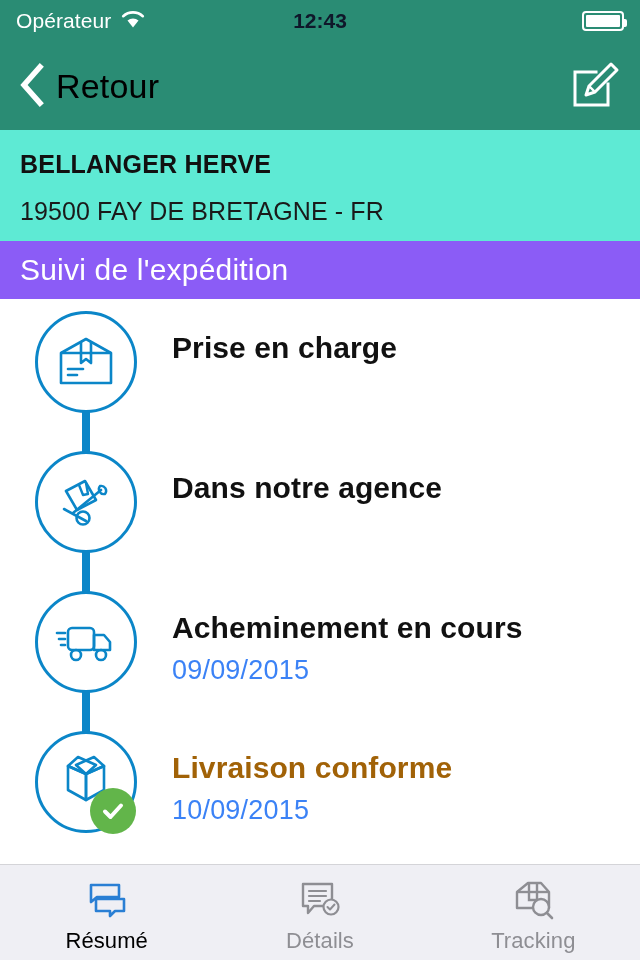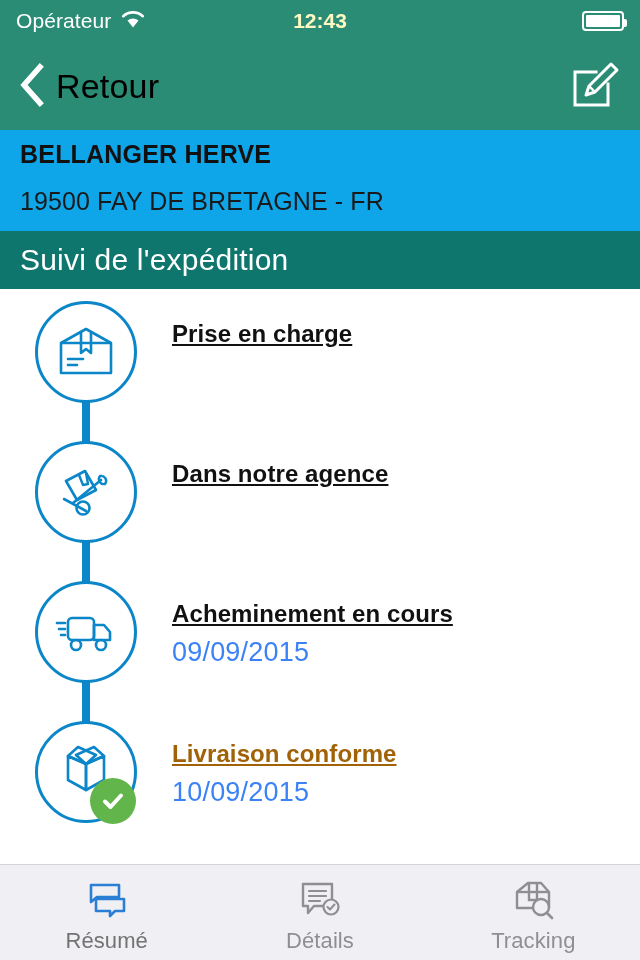--- a/index.html
+++ b/index.html
@@ -25,21 +25,21 @@
     flex:0 0 auto;
     position:relative;
   }
   .sb-left { display:flex; align-items:center; gap:9px; }
   .sb-carrier {
     color:#ffffff; font-size:21px; letter-spacing:0.1px;
   }
   .sb-time {
     position:absolute; left:0; right:0; top:0; bottom:0;
     display:flex; align-items:center; justify-content:center;
-    color:#fef9c3; font-size:21px; font-weight:bold;
+    color:#0f172a; font-size:21px; font-weight:bold;
     pointer-events:none;
   }
   .sb-right { margin-left:auto; display:flex; align-items:center; }
   .wifi-ico { display:block; }
   .batt {
     width:42px; height:20px;
     border:2px solid #ffffff; border-radius:4px;
     position:relative; display:flex; align-items:center;
   }
   .batt:after {
@@ -61,36 +61,36 @@
     cursor:pointer; background:none; border:none;
   }
   .back-label {
     color:#000000; font-size:34px; letter-spacing:0.2px;
   }
   .nav-spacer { flex:1; }
   .compose-btn { cursor:pointer; background:none; border:none; display:flex; }
 
   
   .recipient {
-    background:#0ea5e9;
-    padding:8px 20px 14px 20px;
+    background:#5eead4;
+    padding:18px 20px 14px 20px;
     flex:0 0 auto;
   }
   .rec-name {
     font-size:25px; font-weight:bold; color:#111111;
     letter-spacing:0.2px; line-height:1.3;
   }
   .rec-addr {
     font-size:25px; color:#1a1a1a; margin-top:14px;
     letter-spacing:0.1px; line-height:1.3;
   }
 
   
   .section-bar {
-    background:#0f766e;
+    background:#8b5cf6;
     height:58px;
     display:flex; align-items:center;
     padding:0 20px;
     flex:0 0 auto;
   }
   .section-title {
     color:#ffffff; font-size:30px; letter-spacing:0.2px;
   }
 
   
@@ -136,22 +136,22 @@
     border-radius:50%;
     background:#62b54a;
     display:flex; align-items:center; justify-content:center;
     z-index:3;
   }
   .step-text {
     padding-top:18px;
     flex:1 1 auto;
   }
   .step-label {
-    font-size:24px; font-weight:bold; color:#111111;
-    letter-spacing:0.1px; line-height:1.25;text-decoration:underline;
+    font-size:30px; font-weight:bold; color:#111111;
+    letter-spacing:0.1px; line-height:1.25;
   }
   .step-label.done { color:#a16207; }
   .step-date {
     font-size:27px; color:#3b82f6; margin-top:8px;
     letter-spacing:0.2px;
   }
 
   
   .tabbar {
     height:96px;
@@ -165,21 +165,21 @@
     display:flex; flex-direction:column;
     align-items:center; justify-content:center;
     gap:6px;
     cursor:pointer;
     background:none; border:none;
     padding-top:6px;
   }
   .tab-label {
     font-size:22px; color:#8e8e93; letter-spacing:0.1px;
   }
-  .tab.active .tab-label { color:#737373; }
+  .tab.active .tab-label { color:#000000; }
   .tab-ico { height:44px; display:flex; align-items:center; justify-content:center; }
 </style>
 </head>
 <body>
 
 <div class="app">
 
   <div class="statusbar">
     <div class="sb-left">
       <span class="sb-carrier">Opérateur</span>

